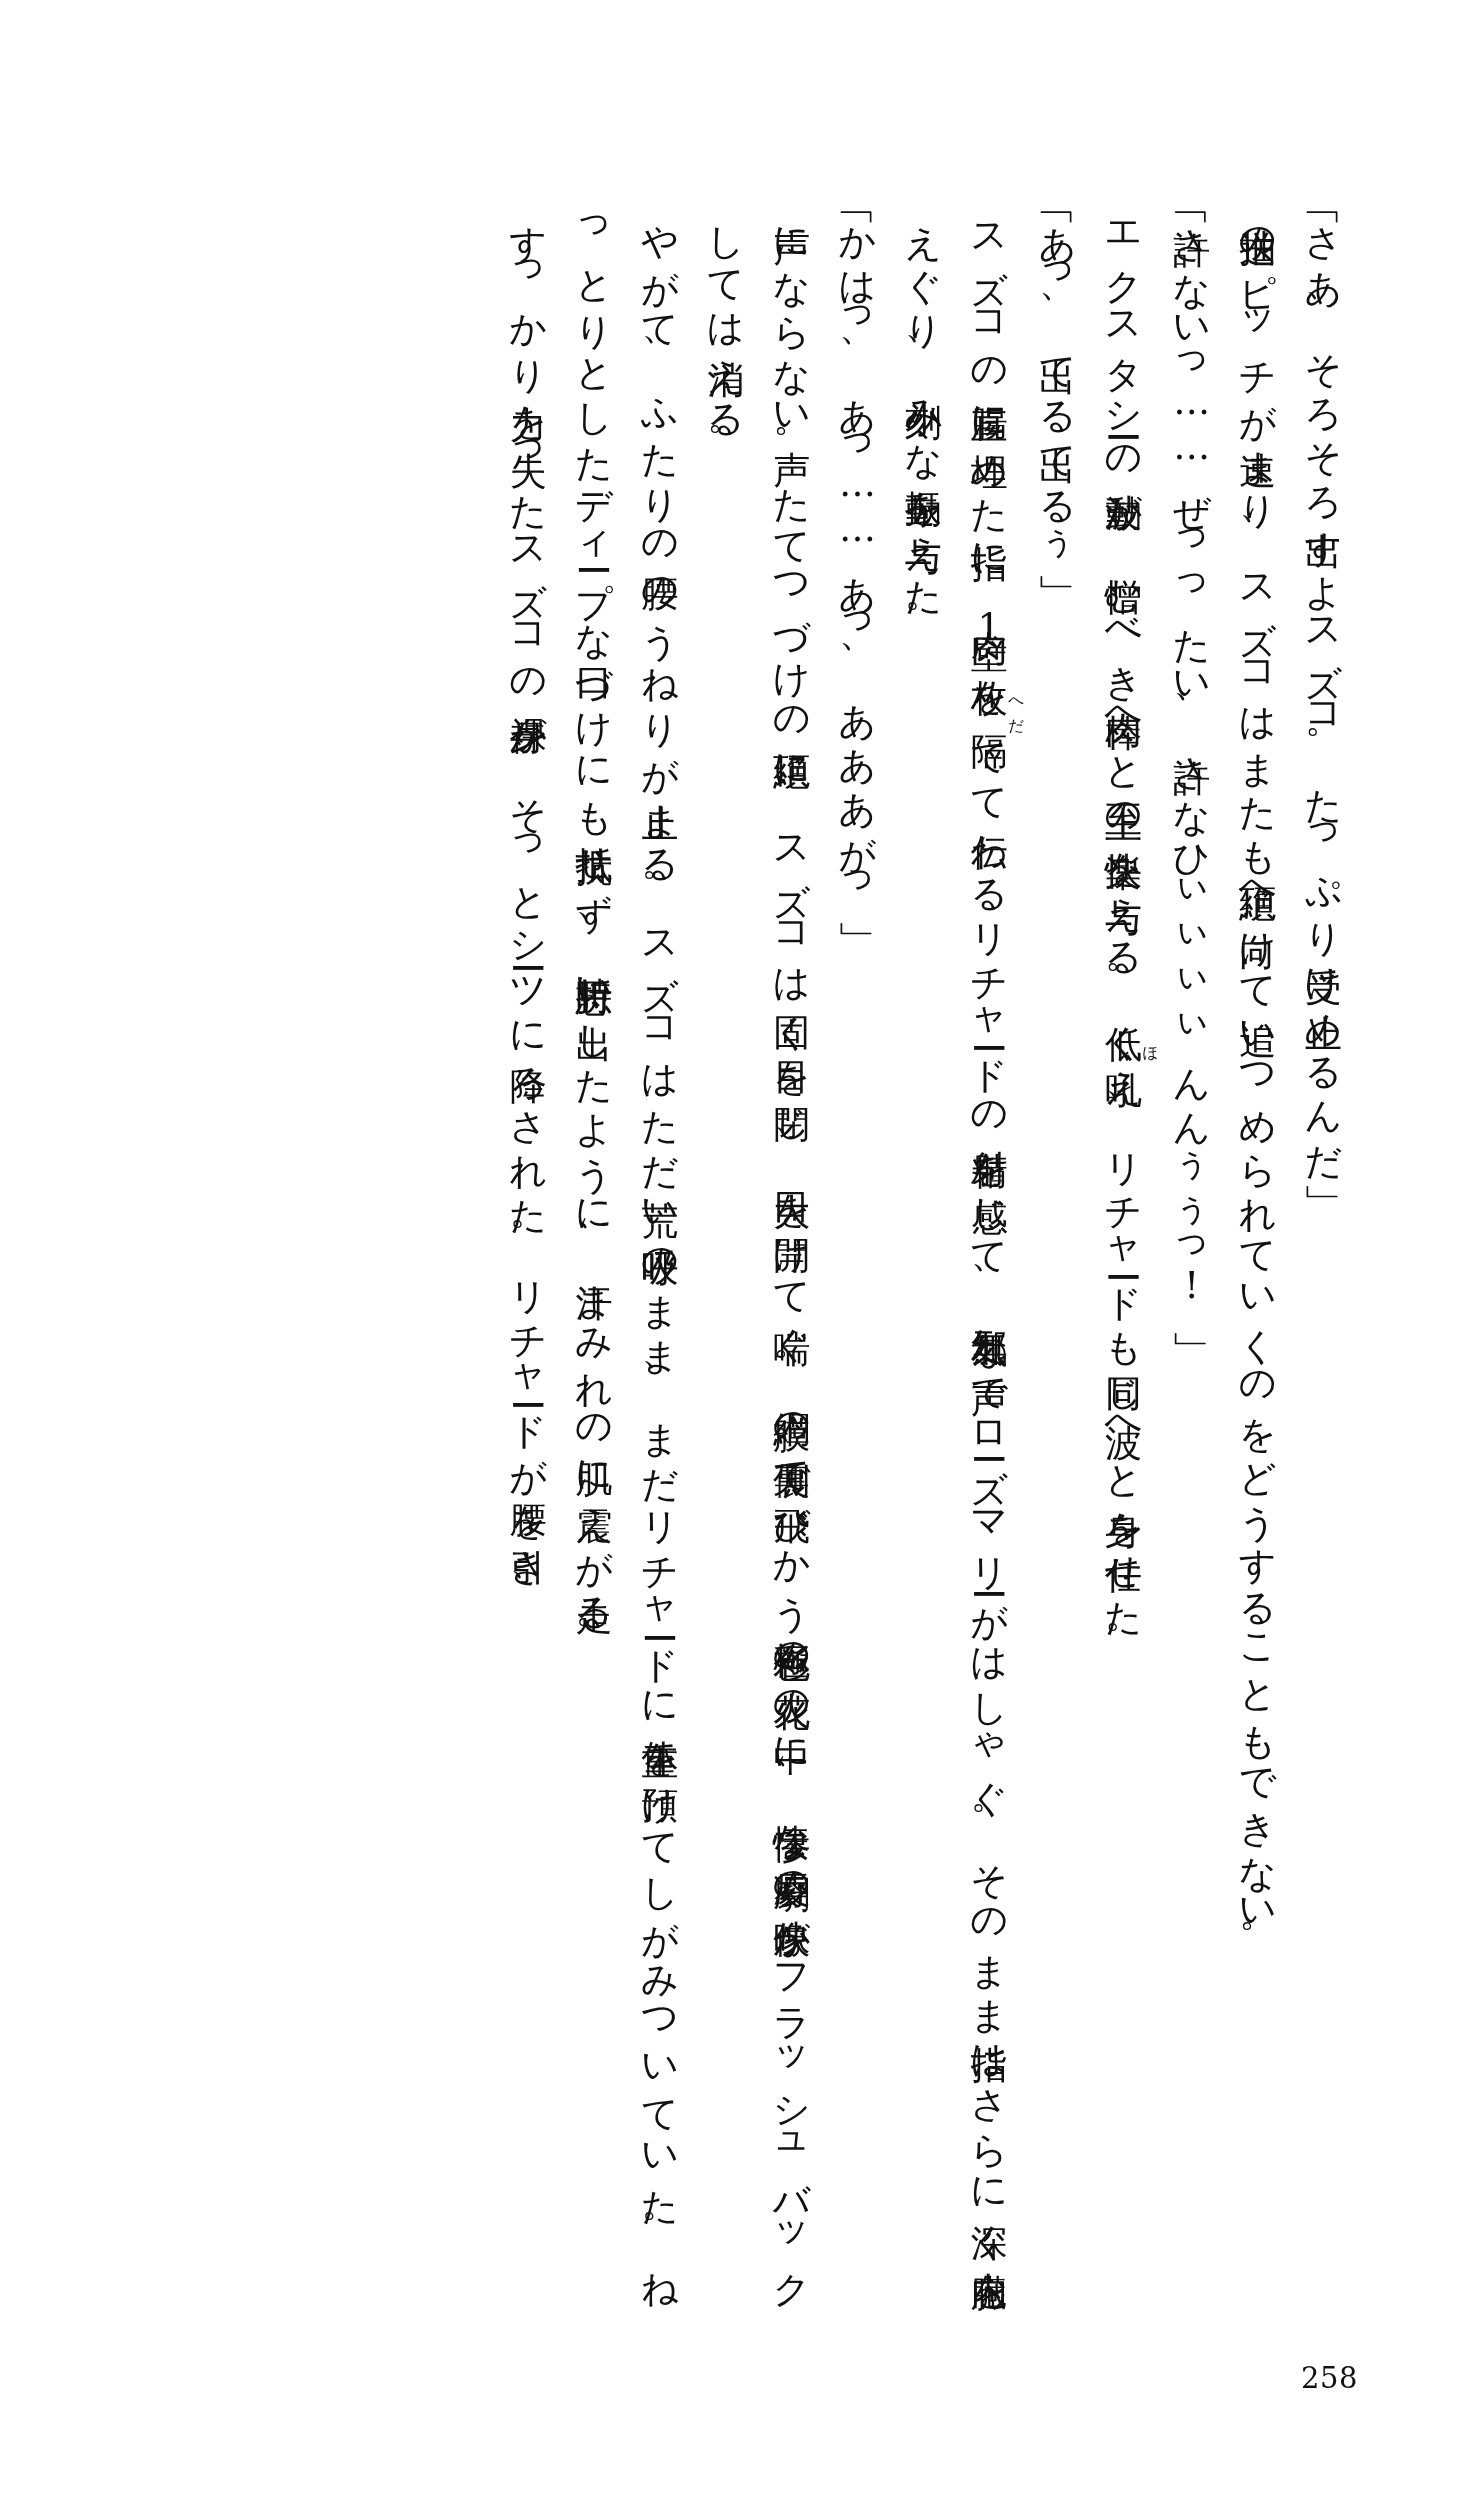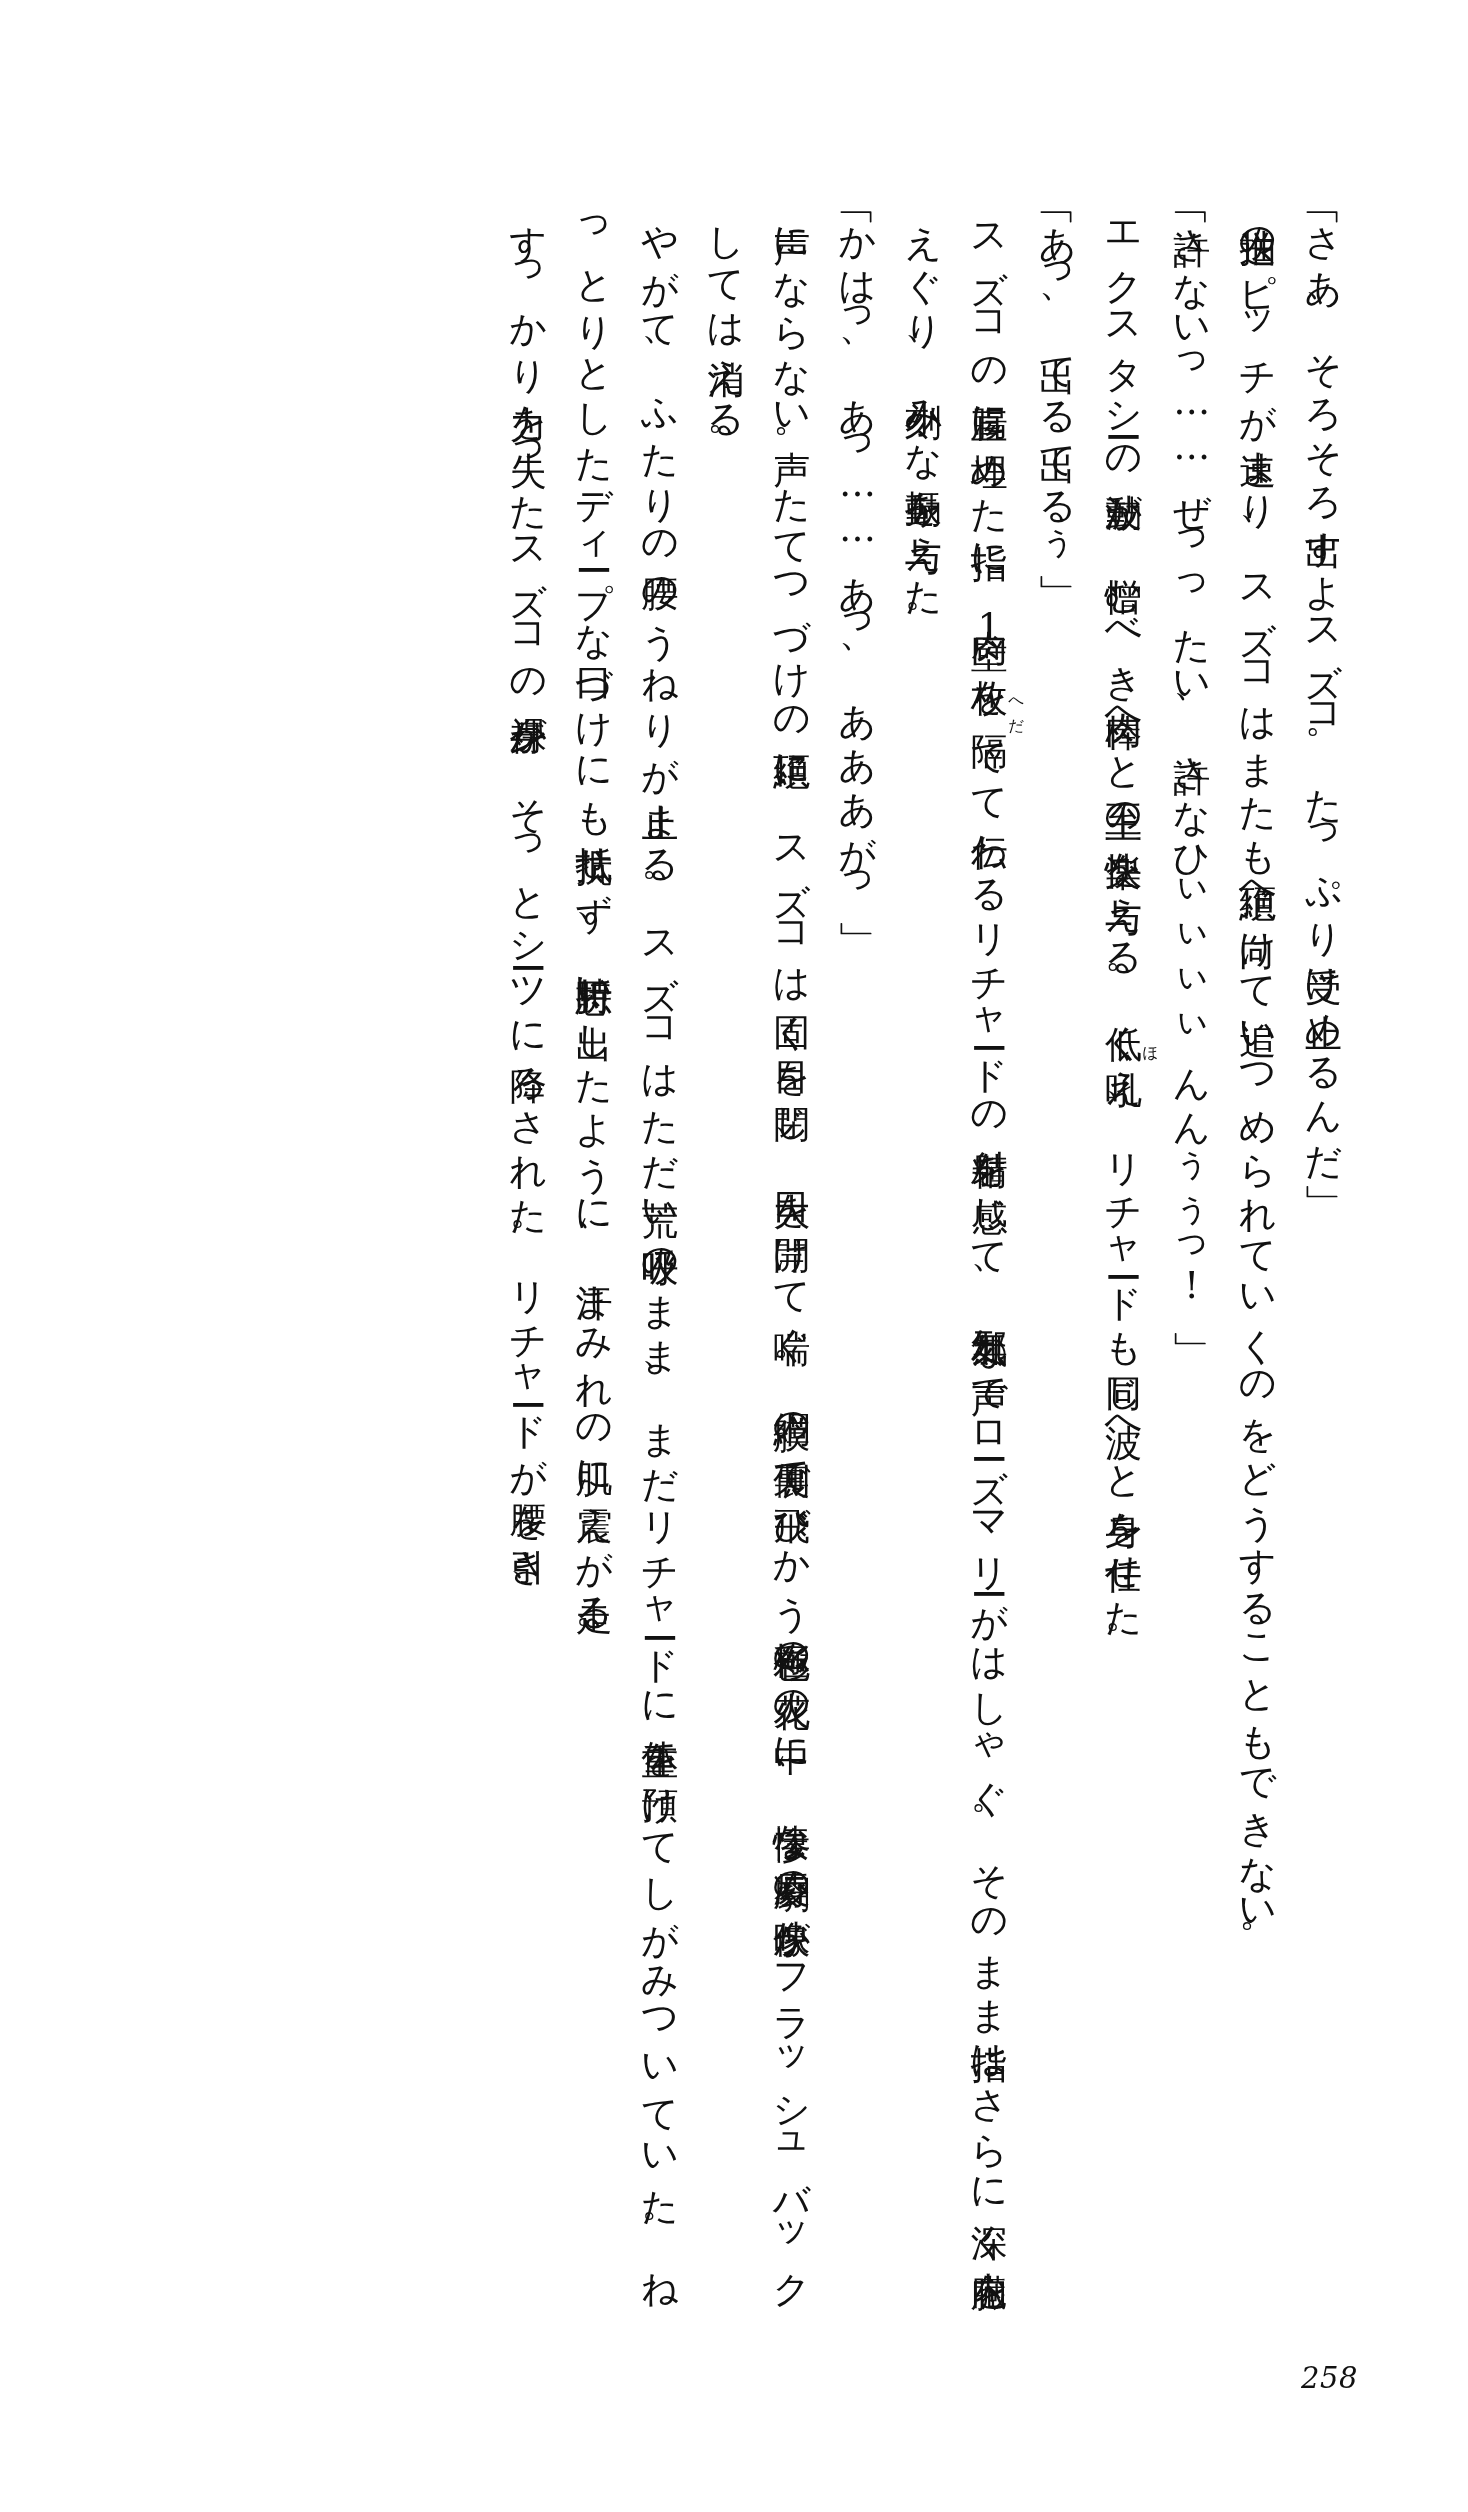--- a/index.html
+++ b/index.html
@@ -61,21 +61,20 @@
     font-size: 0.42em;
     letter-spacing: 0;
     line-height: 1;
   }
 
   .page-number {
     position: absolute;
     right: 110px;
     bottom: 117px;
     font-size: 29px;
-    font-style: italic;
     font-family: "DejaVu Serif", "Liberation Serif", serif;
     color: #111111;
     letter-spacing: 0.02em;
   }
 </style>
 </head>
 <body>
 
 <div class="page">
 

